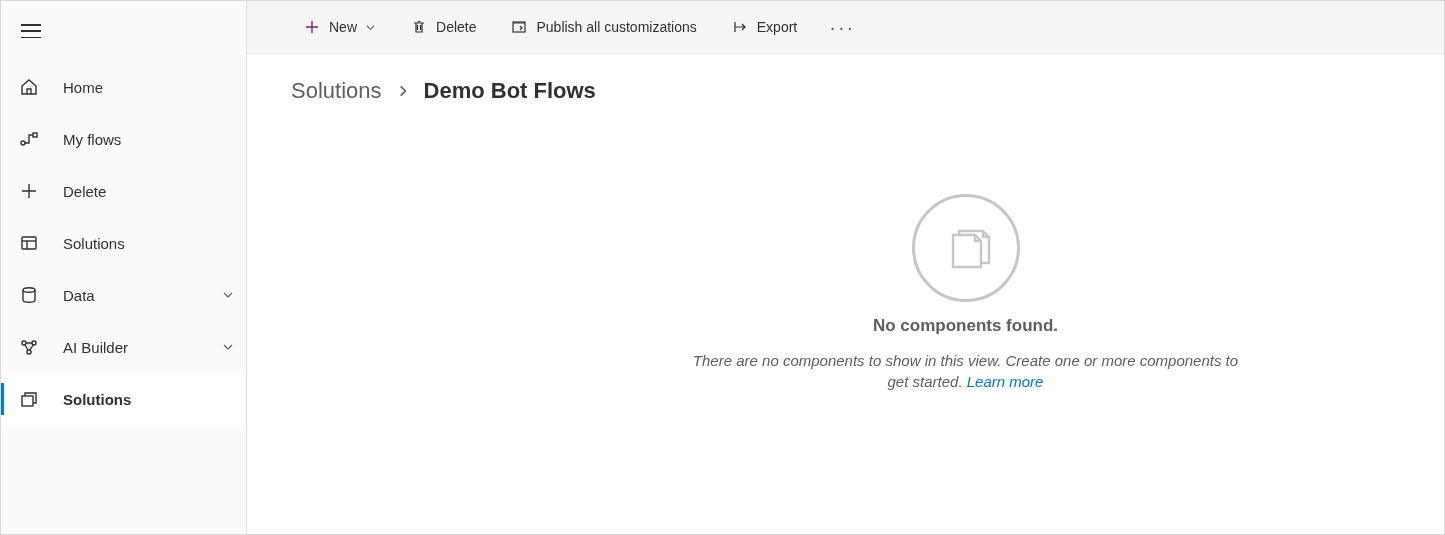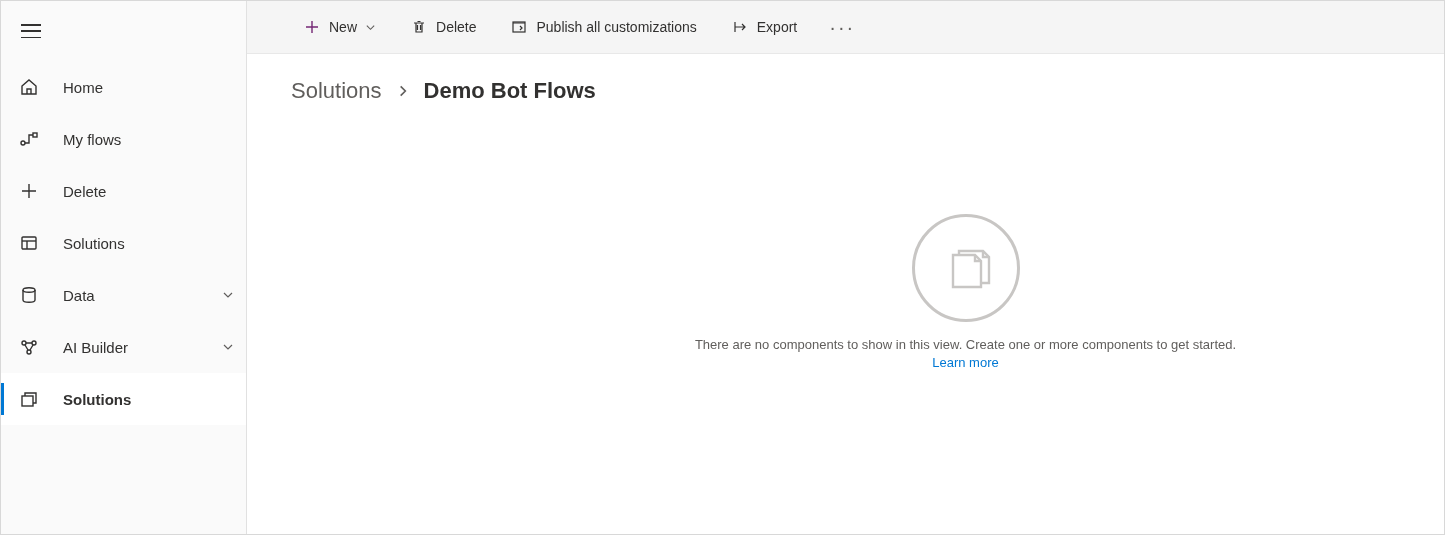--- a/index.html
+++ b/index.html
@@ -53,21 +53,21 @@
 
   .empty {
     flex:1; display:flex; flex-direction:column; align-items:center; justify-content:center;
     text-align:center; gap:14px; padding-bottom:60px; padding-left:240px;
   }
   .empty-icon-circle {
     width:108px; height:108px; border:3px solid #c8c6c4; border-radius:50%;
     display:flex; align-items:center; justify-content:center;
   }
   .empty-title { font-weight:600; font-size:17px; color:#605e5c; }
-  .empty-sub { color:#605e5c; font-size:13px; max-width:560px; line-height:1.4; }
+  .empty-sub { color:#605e5c; font-size:15px; max-width:560px; line-height:1.4;font-style:italic; }
   .empty-sub a { color:#0078d4; text-decoration:none; cursor:pointer; }
 
   svg { display:block; }
 </style>
 </head>
 <body>
 
 <div class="app">
 
   <div class="sidebar">
@@ -229,19 +229,20 @@
 
     <div class="empty">
       <div class="empty-icon-circle">
         <svg width="54" height="54" viewBox="0 0 54 54" fill="none" stroke="#c8c6c4" stroke-width="2.4">
           <path d="M14 20 V46 H42 V20 L36 14 H14 Z"></path>
           <path d="M36 14 V20 H42"></path>
           <path d="M20 14 V10 H44 L50 16 V42 H42"></path>
           <path d="M44 10 V16 H50"></path>
         </svg>
       </div>
+      <div class="empty-title">No components found.</div>
       <div class="empty-sub">
         <span>There are no components to show in this view. Create one or more components to get started. </span>
         <a>Learn more</a>
       </div>
     </div>
   </div>
 </div>
 
 </body></html>

